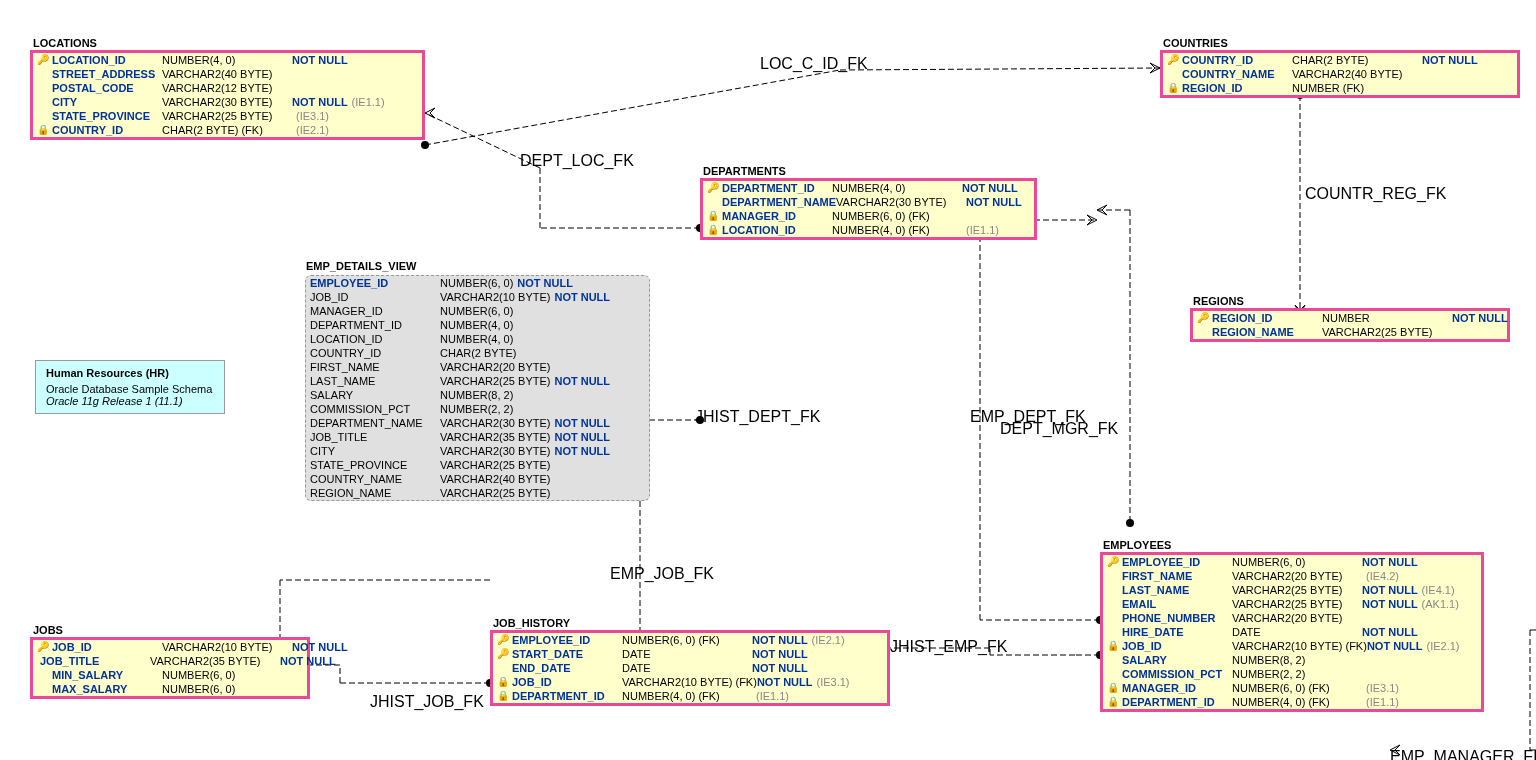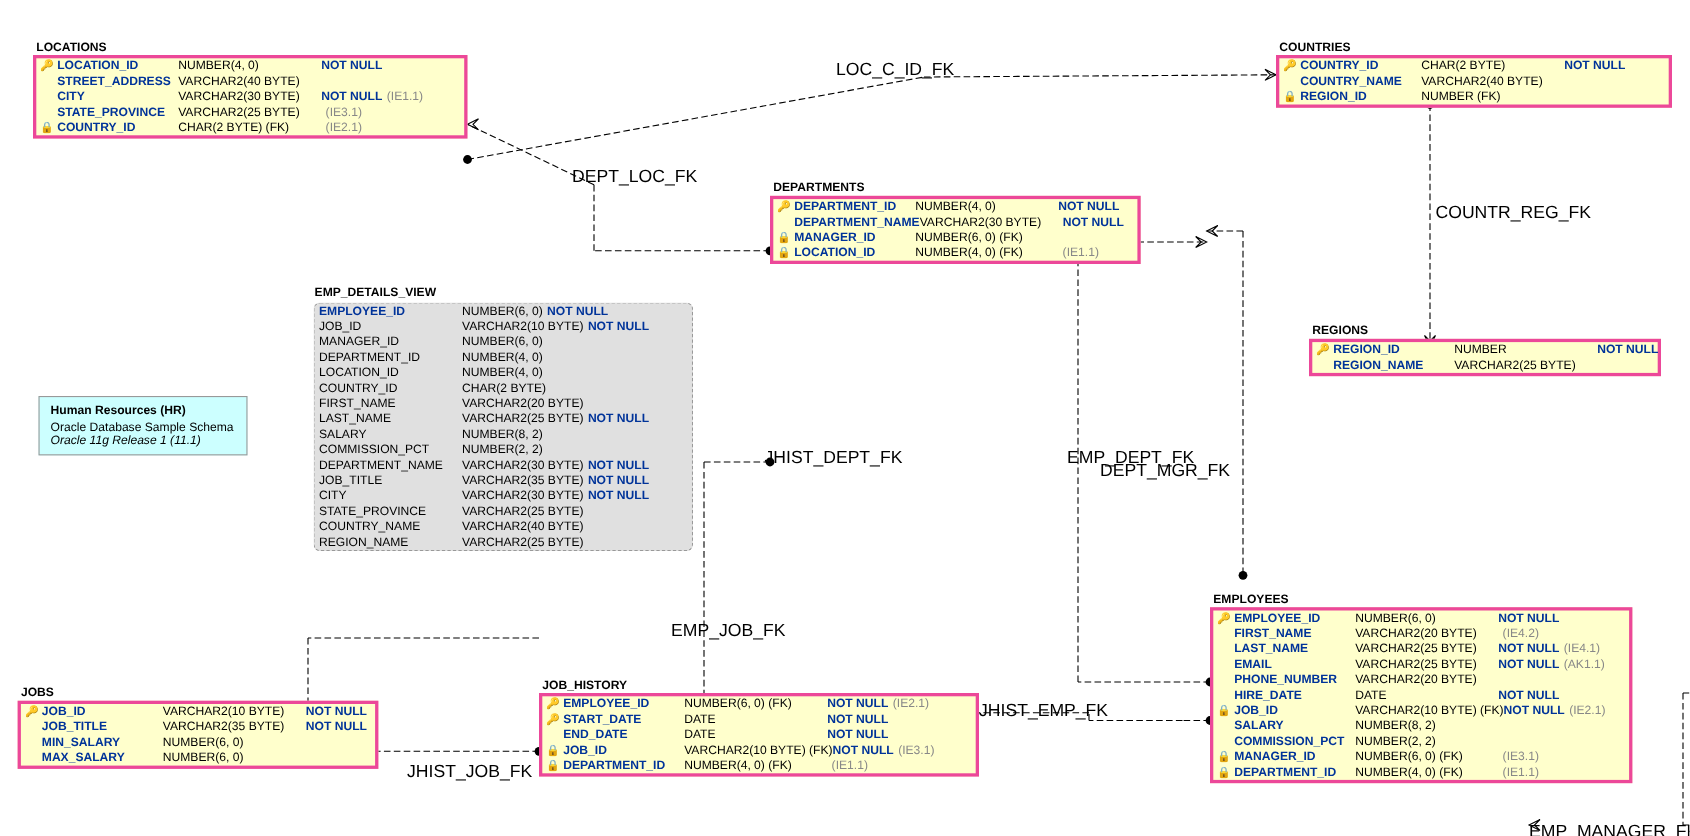--- a/index.html
+++ b/index.html
@@ -60,20 +60,21 @@
       width: 12px;
       height: 12px;
       margin-right: 3px;
       font-size: 10px;
     }
     .view-box {
       position: absolute;
       border: 1px dashed #999;
       background: #e0e0e0;
       border-radius: 6px;
+      margin-left: 20px;
     }
     .info-box {
       position: absolute;
       background: #ccffff;
       border: 1px solid #999;
       padding: 6px 10px;
       font-size: 11px;
     }
     .fk-label {
       position: absolute;
@@ -169,20 +170,25 @@
       <span class="col-type">NUMBER(4, 0)</span>
       <span class="col-constraint">NOT NULL</span>
     </div>
     <div class="table-row">
       <span class="key-icon"></span>
       <span class="col-name">STREET_ADDRESS</span>
       <span class="col-type">VARCHAR2(40 BYTE)</span>
     </div>
     <div class="table-row">
       <span class="key-icon"></span>
+      <span class="col-name">POSTAL_CODE</span>
+      <span class="col-type">VARCHAR2(12 BYTE)</span>
+    </div>
+    <div class="table-row">
+      <span class="key-icon"></span>
       <span class="col-name">CITY</span>
       <span class="col-type">VARCHAR2(30 BYTE)</span>
       <span class="col-constraint">NOT NULL</span>
       <span class="col-index">(IE1.1)</span>
     </div>
     <div class="table-row">
       <span class="key-icon"></span>
       <span class="col-name">STATE_PROVINCE</span>
       <span class="col-type">VARCHAR2(25 BYTE)</span>
       <span class="col-index">(IE3.1)</span>
@@ -320,21 +326,21 @@
       <span class="col-index">(IE3.1)</span>
     </div>
     <div class="table-row">
       <span class="key-icon">🔒</span>
       <span class="col-name">DEPARTMENT_ID</span>
       <span class="col-type">NUMBER(4, 0) (FK)</span>
       <span class="col-index">(IE1.1)</span>
     </div>
   </div>
 
-  <div class="table-box" style="left:16px;top:637px;width:328px">
+  <div class="table-box" style="left:30px;top:637px;width:280px">
     <span class="table-title">JOBS</span>
     <div class="table-row">
       <span class="key-icon">🔑</span>
       <span class="col-name col-name-dark">JOB_ID</span>
       <span class="col-type">VARCHAR2(10 BYTE)</span>
       <span class="col-constraint">NOT NULL</span>
     </div>
     <div class="table-row">
       <span class="key-icon"></span>
       <span class="col-name">JOB_TITLE</span>

